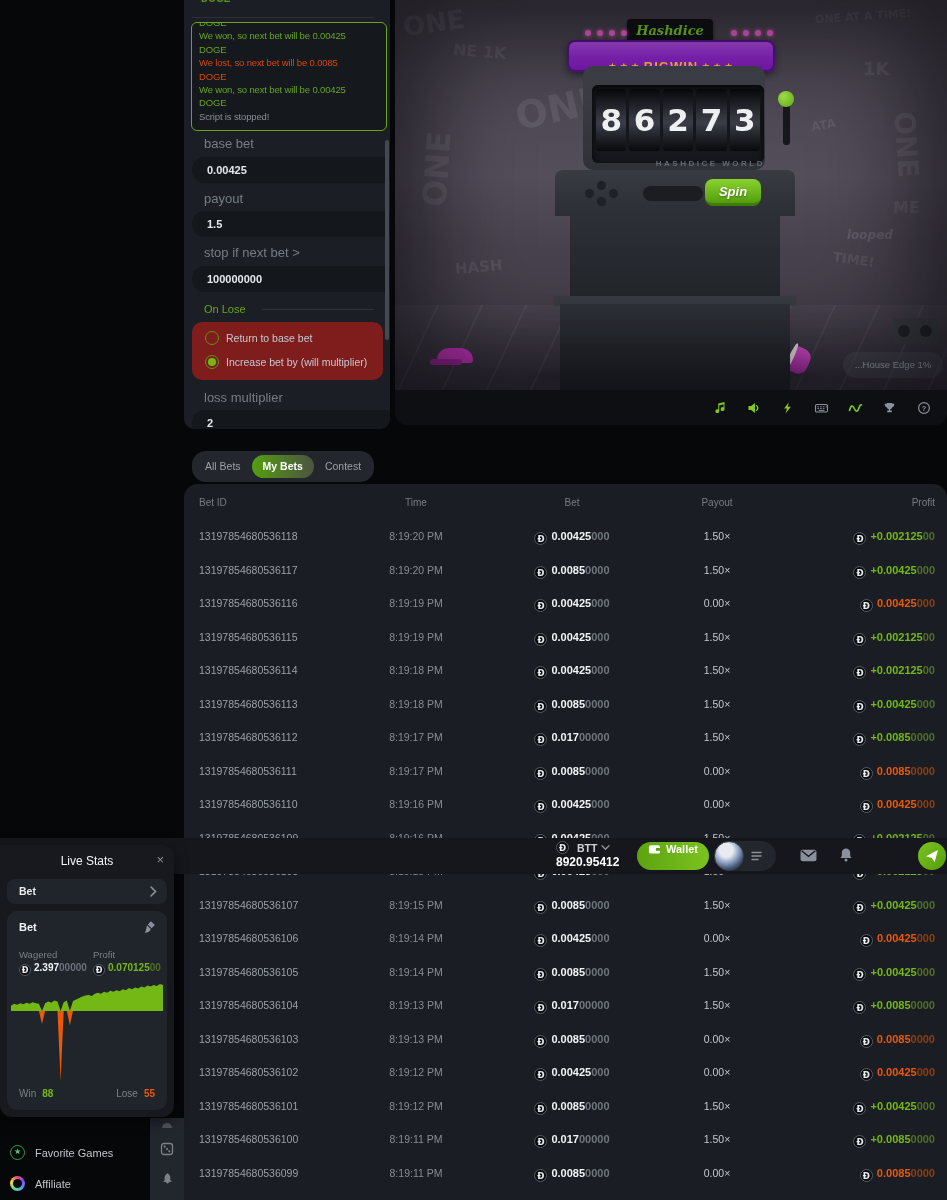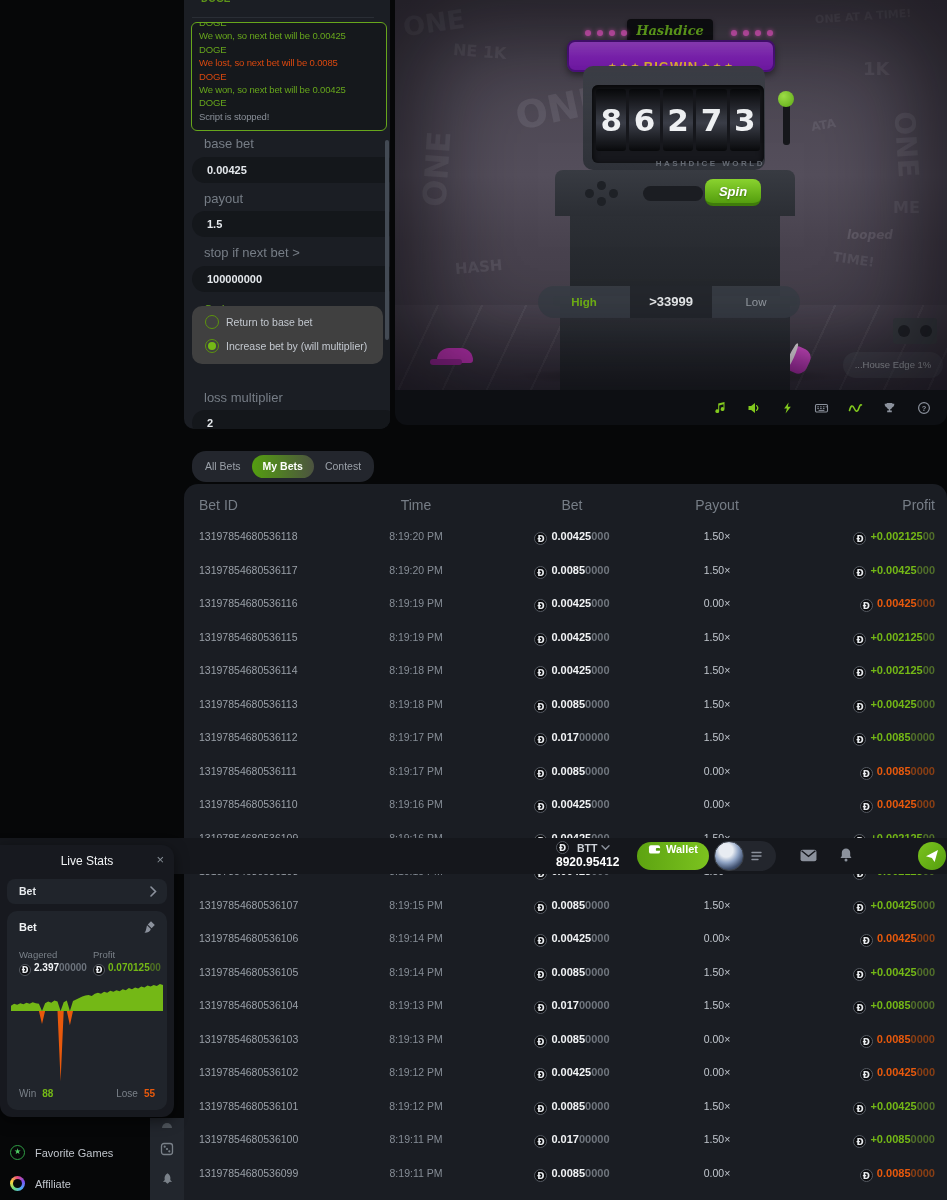--- a/index.html
+++ b/index.html
@@ -15,21 +15,21 @@
   .logbox{position:absolute;left:7px;top:22px;width:180px;height:107px;border:1px solid #67a61c;
           border-radius:6px;background:#15181c;padding:0 7px;overflow:hidden;
           font-size:9.5px;letter-spacing:-0.15px;line-height:13.4px;white-space:nowrap;}
   .logline:first-child{margin-top:-7px;}
   .logline.win{color:#67a61c}.logline.lose{color:#d9480f}.logline.stopped{color:#8a9099}
   .f-label{position:absolute;left:20px;color:#767d86;font-size:13px;}
   .f-input{position:absolute;left:8px;width:191px;height:26px;background:#14171b;border-radius:13px;
            color:#e5e9ed;font-weight:bold;font-size:11px;line-height:26px;padding-left:15px;}
   .onlose-title{position:absolute;left:20px;top:303px;color:#67a61c;font-size:11px;}
   .onlose-line{position:absolute;left:78px;width:112px;top:309px;height:1px;background:#2e333b;}
-  .radio-card{position:absolute;left:8px;top:306px;width:191px;height:58px;background:#404040;border-radius:10px;}
+  .radio-card{position:absolute;left:8px;top:322px;width:191px;height:58px;background:#7f1d1d;border-radius:10px;}
   .radio{position:absolute;left:13px;display:flex;align-items:center;gap:7px;color:#c3c8cf;font-size:10.5px;}
   .rcirc{width:12px;height:12px;border:1.5px solid #5c940d;border-radius:50%;position:relative;flex:0 0 auto;}
   .radio.sel .rcirc::after{content:"";position:absolute;inset:2px;background:#74b816;border-radius:50%;}
   .sb-thumb{position:absolute;right:1px;top:140px;width:4px;height:200px;background:#434a54;border-radius:2px;}
 
   
   .game{position:absolute;left:395px;top:0;width:552px;height:390px;overflow:hidden;
         background:linear-gradient(180deg,#46414c 0%,#544e5b 45%,#49434f 62%,#3d3843 100%);}
   .game::after{content:"";position:absolute;inset:0;box-shadow:inset 0 0 90px 35px rgba(8,6,11,.6);pointer-events:none;}
   .floor{position:absolute;left:0;top:305px;width:100%;height:85px;
@@ -117,21 +117,21 @@
 
   
   .tabs{position:absolute;left:192px;top:451px;height:27px;background:#23262d;border-radius:14px;
         display:inline-flex;align-items:center;padding:2px;}
   .tab{padding:0 11px;height:23px;line-height:23px;font-size:10.5px;color:#9aa0a8;border-radius:12px;cursor:pointer;white-space:nowrap;}
   .tab.active{background:linear-gradient(90deg,#549e10,#4c5340);color:#fff;font-weight:bold;}
 
   
   .bets-table{position:absolute;left:184px;top:484px;width:763px;height:716px;background:#1a1d23;
               border-radius:14px 14px 0 0;overflow:hidden;}
-  .th{position:absolute;top:13px;color:#767d86;font-size:14px;}
+  .th{position:absolute;top:13px;color:#767d86;font-size:10px;}
   .th-id{left:15px}.th-time{left:192px;width:80px;text-align:center}
   .th-bet{left:328px;width:120px;text-align:center}.th-payout{left:493px;width:80px;text-align:center}
   .th-profit{right:12px}
   .rows{position:absolute;top:36px;left:0;right:0;}
   .row{height:33.5px;position:relative;}
   .row span{line-height:33.5px;}
   .c-id{position:absolute;left:15px;color:#9aa0a8;font-size:10.5px;}
   .c-time{position:absolute;left:192px;width:80px;text-align:center;color:#868d96;font-size:10.5px;}
   .c-bet{position:absolute;left:328px;width:120px;text-align:center;font-size:11px;font-weight:bold;}
   .c-bet b{color:#f1f3f5}.c-bet i{color:#70767e;font-style:normal;}
@@ -294,25 +294,20 @@
     <div class="lever-ball"></div>
 
     <div class="machine-lower"></div>
     <div class="kdot" style="left:190px;top:189px"></div>
     <div class="kdot" style="left:202px;top:181px"></div>
     <div class="kdot" style="left:202px;top:197px"></div>
     <div class="kdot" style="left:214px;top:189px"></div>
     <div class="tray"></div>
     <button class="spin">Spin</button>
 
-    <div class="betbar">
-      <div class="bet-high">High</div>
-      <div class="bet-target">&gt;33999</div>
-      <div class="bet-low">Low</div>
-    </div>
     <div class="house-edge">...House Edge 1%</div>
   </div>
 
   <div class="game-toolbar">
     <span class="gicon ic-green">
         <svg width="14" height="14" viewBox="0 0 14 14" fill="currentColor">
           <path d="M5.2 2.6 11.5 1v7.1a1.9 1.9 0 1 1-1-1.64V3.3L6.2 4.4v5.8A1.9 1.9 0 1 1 5.2 8.5z"></path>
         </svg>
       </span>
     <span class="gicon ic-green">

